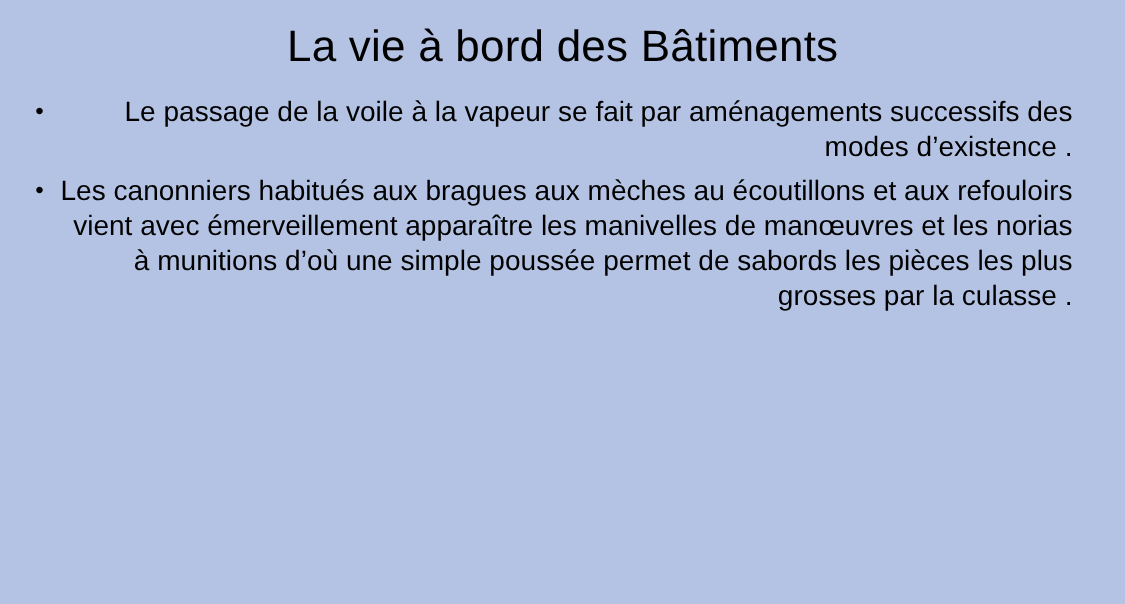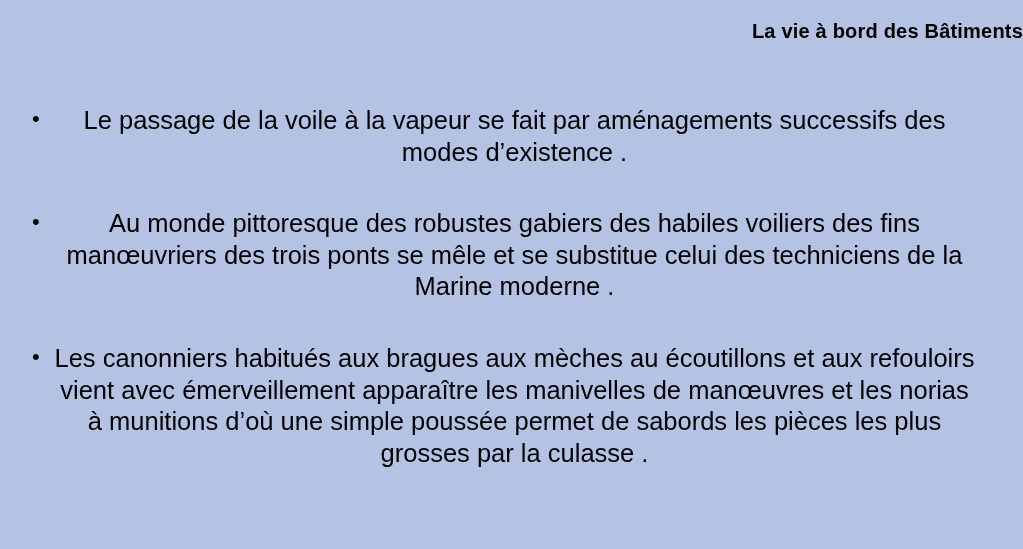--- a/index.html
+++ b/index.html
@@ -14,56 +14,54 @@
   }
   .slide {
     position: relative;
     width: 1023px;
     height: 549px;
     background: #b4c3e3;
     box-sizing: border-box;
     overflow: hidden;
   }
   .slide-title {
-    text-align: right;
-    font-size: 20px;
-    font-weight: bold;
+    text-align: center;
+    font-size: 40px;
+    font-weight: normal;
     color: #000000;
     padding-top: 20px;
     letter-spacing: 0.2px;
   }
   .bullet-list {
     list-style: none;
     margin: 0;
     padding: 22px 48px 0 24px;
   }
   .bullet-item {
     position: relative;
     display: block;
     padding-left: 30px;
     margin-bottom: 9px;
     font-size: 25.5px;
     line-height: 1.24;
     color: #000000;
-    text-align: center;
-    margin-top: 40px;
+    text-align: right;
   }
   .bullet-item::before {
     content: "\2022";
     position: absolute;
     left: 8px;
     top: -1px;
     font-size: 22px;
     line-height: 1.34;
     color: #000000;
   }
 </style>
 </head>
 <body>
 
 <div class="slide">
   <div class="slide-title">La vie à bord des Bâtiments</div>
   <ul class="bullet-list">
     <li class="bullet-item">Le passage de la voile à la vapeur se fait par aménagements successifs des modes d’existence .</li>
-    <li class="bullet-item">Au monde pittoresque des robustes gabiers des habiles voiliers des fins manœuvriers des trois ponts se mêle et se substitue celui des techniciens de la Marine moderne .</li>
     <li class="bullet-item">Les canonniers habitués aux bragues aux mèches au écoutillons et aux refouloirs vient avec émerveillement apparaître les manivelles de manœuvres et les norias à munitions d’où une simple poussée permet de sabords les pièces les plus grosses par la culasse .</li>
   </ul>
 </div>
 
 </body></html>

